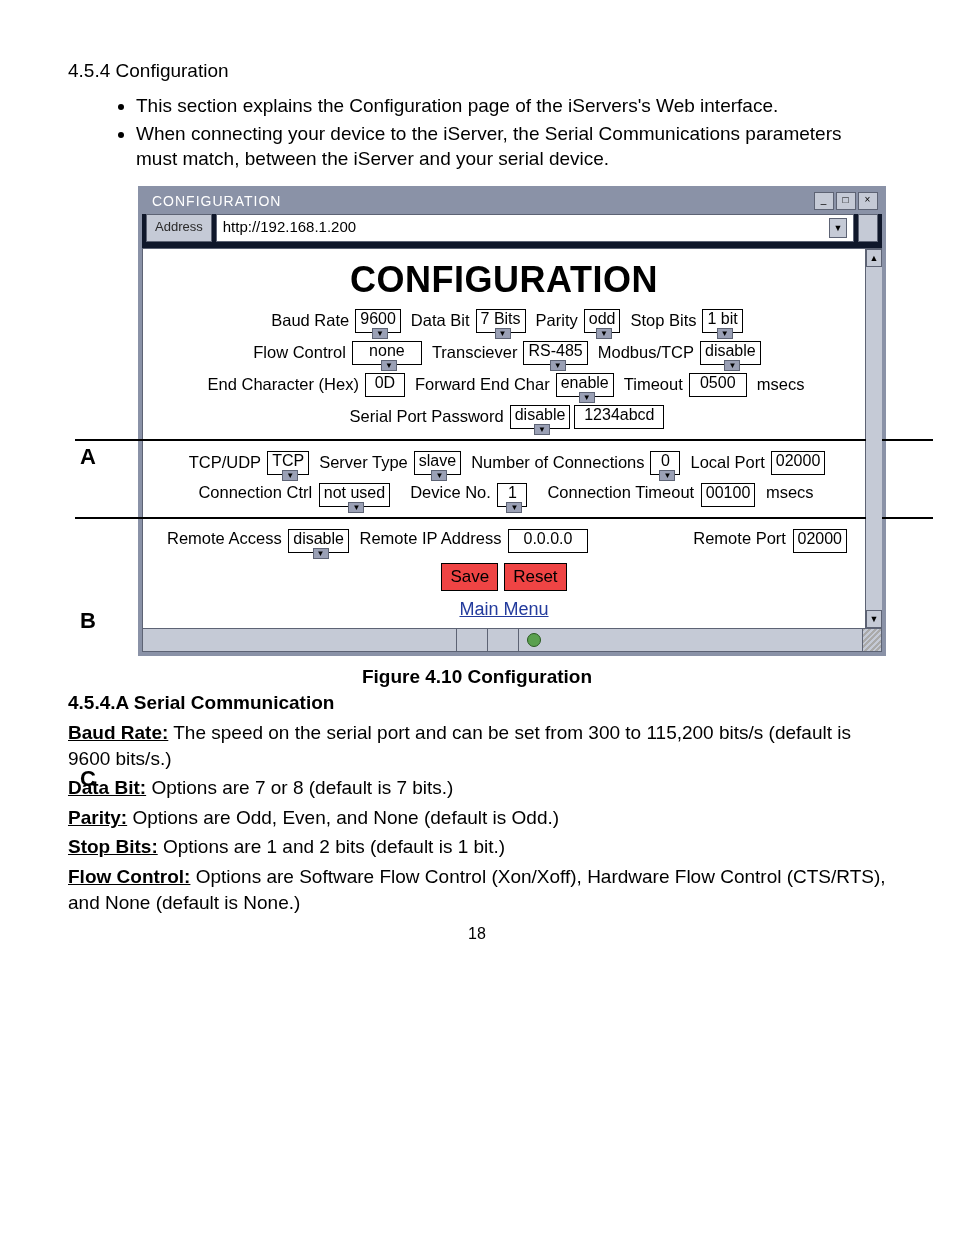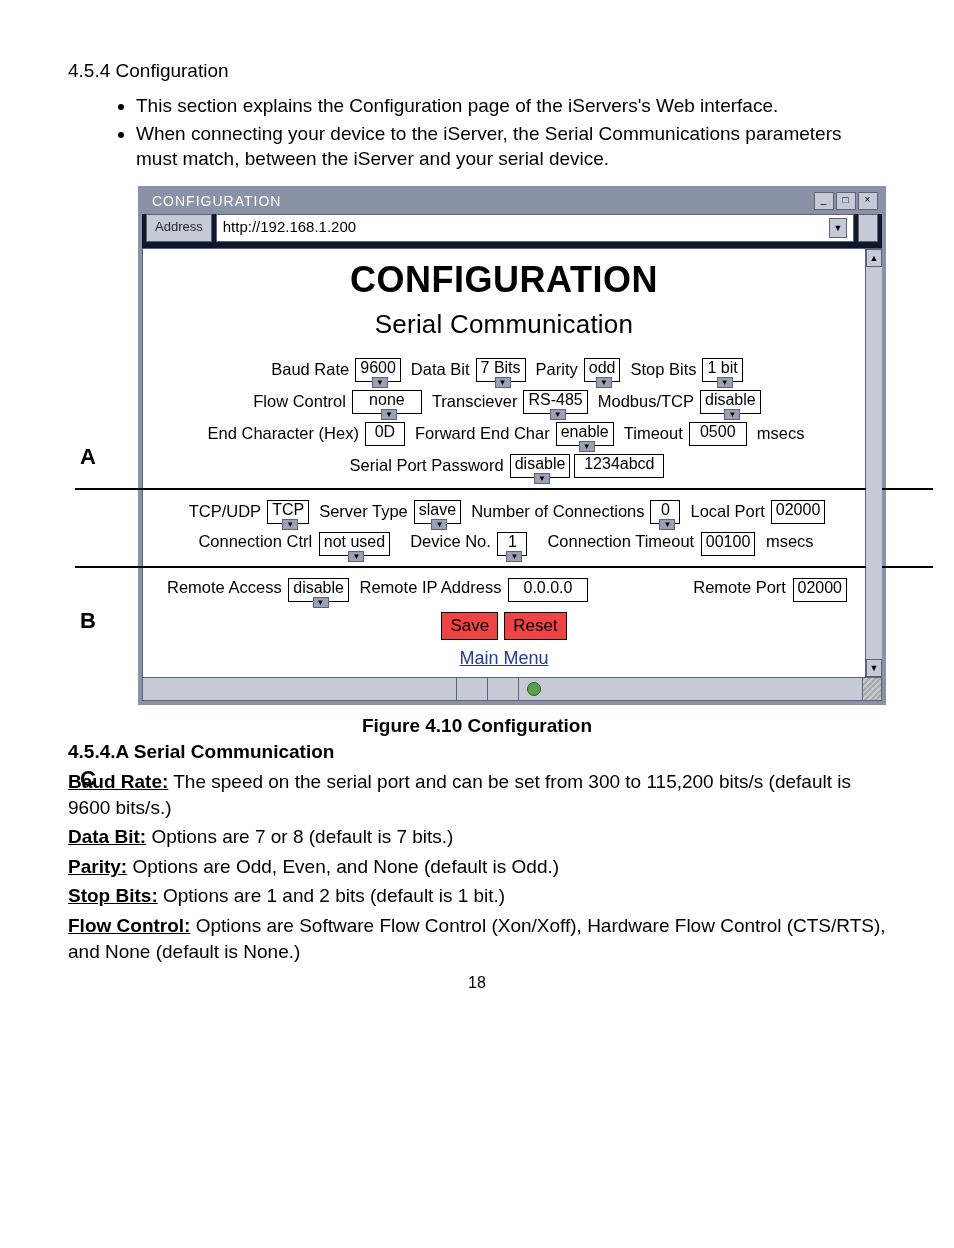--- a/index.html
+++ b/index.html
@@ -245,21 +245,20 @@
             <span>http://192.168.1.200</span>
             <span class="addr-drop">▼</span>
           </div>
           <div class="go-btn"></div>
         </div>
 
         <div class="webarea">
           <div class="webpage">
             <h1 class="page-title">CONFIGURATION</h1>
 
-            <div class="subhead">Serial Communication</div>
 
             <div class="formrow">
               <span class="lbl">Baud Rate</span>
               <span class="fld">
                   <span>9600</span>
                   <span class="dd">▼</span>
                 </span>
               <span class="lbl">Data Bit</span>
               <span class="fld">
                   <span>7 Bits</span>

